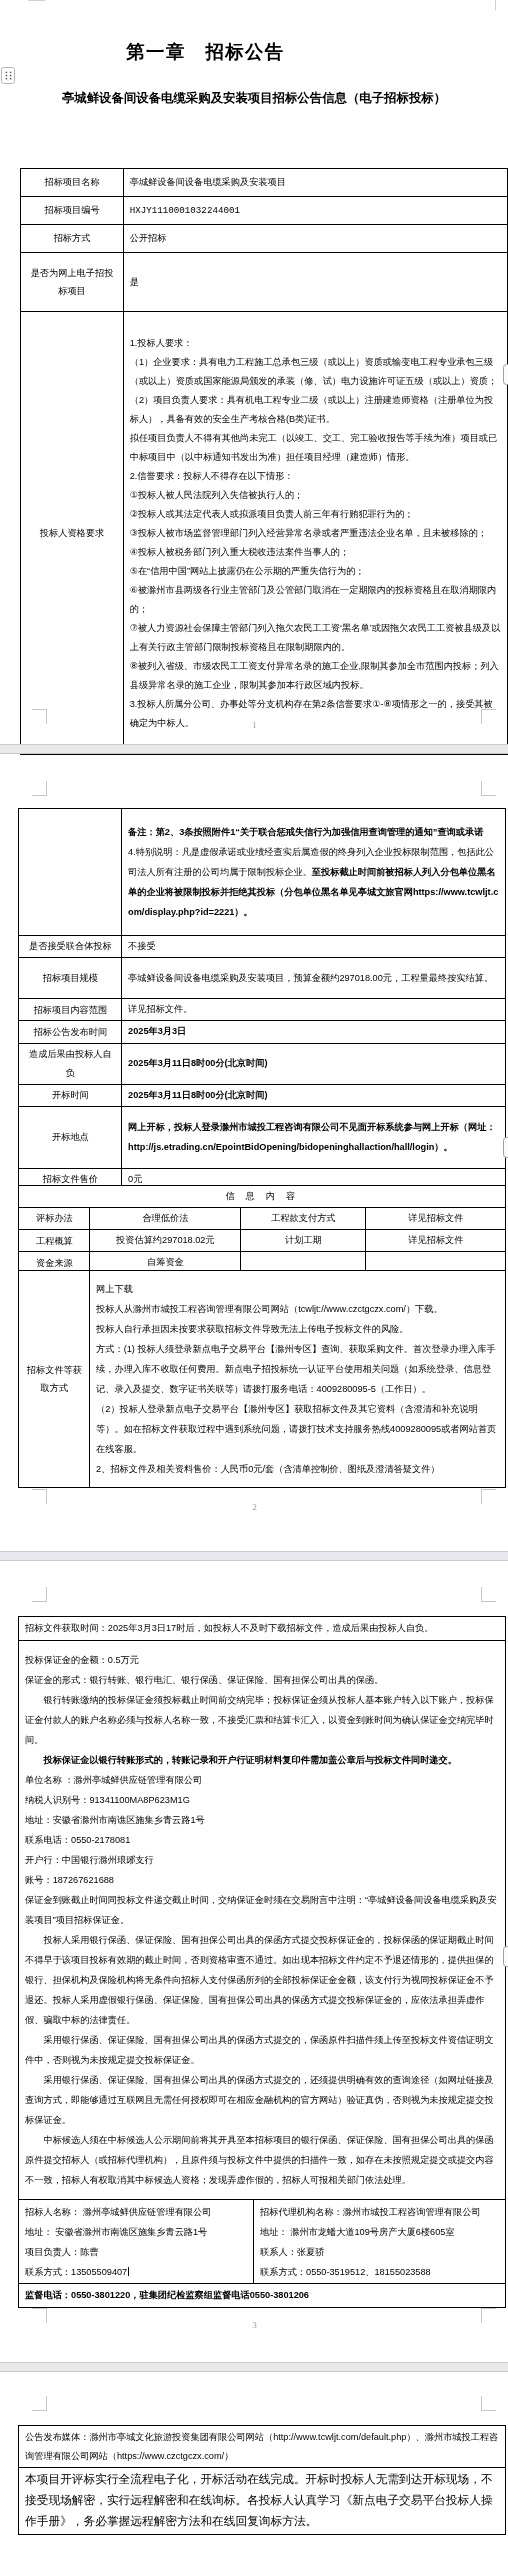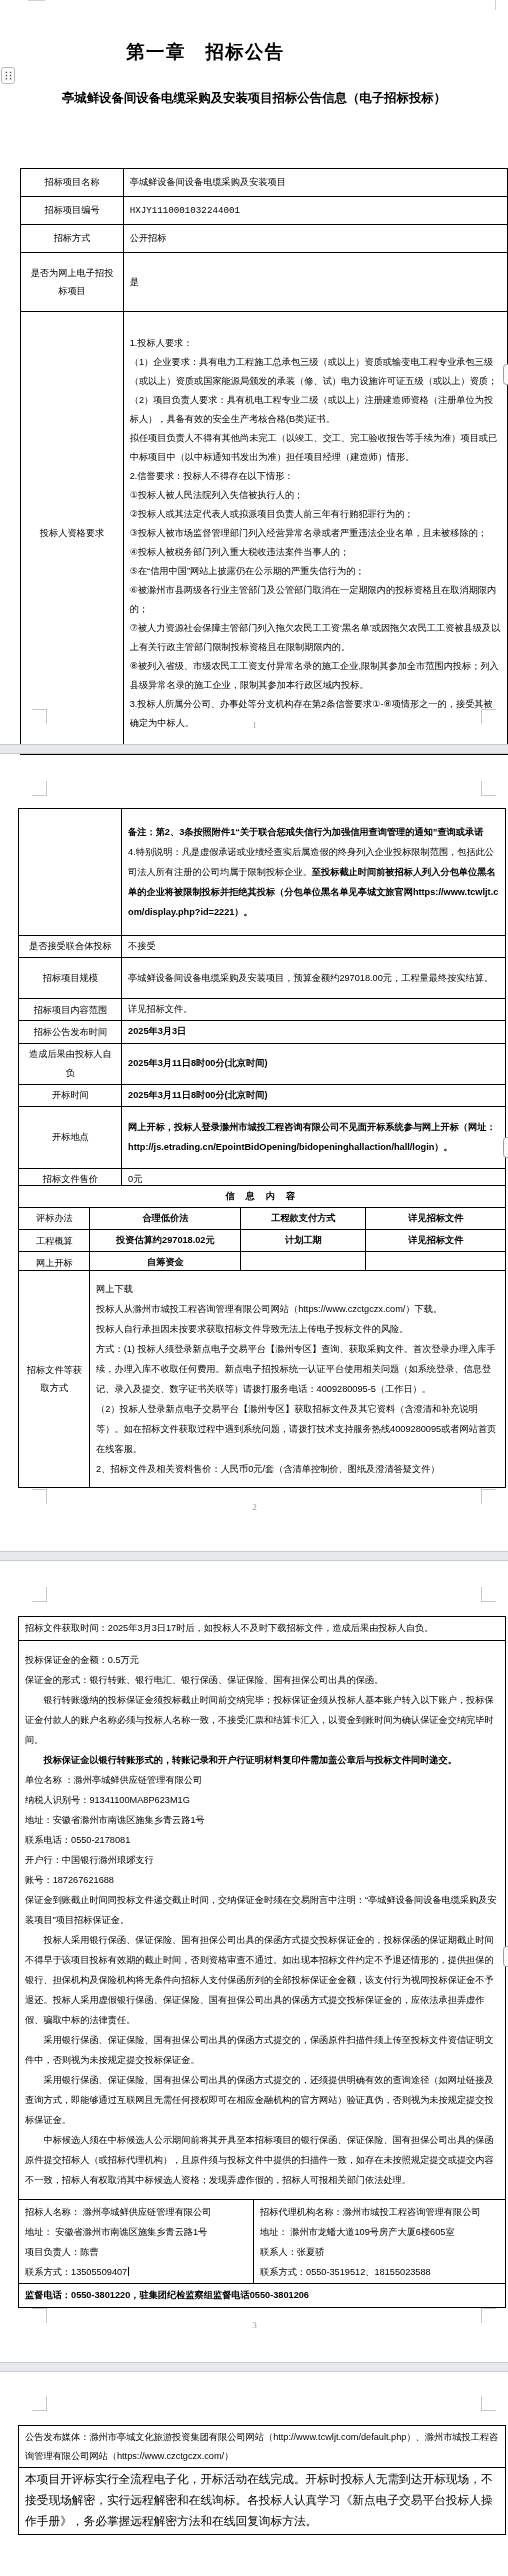--- a/index.html
+++ b/index.html
@@ -7,21 +7,21 @@
         font-family:"Liberation Sans","DejaVu Sans",sans-serif;color:#000;}
   .band{position:absolute;left:0;width:509px;height:10px;background:#e8e9ec;
         border-top:0.7px solid #c7c9cd;border-bottom:0.7px solid #c7c9cd;box-sizing:border-box;}
   .pagetitle{position:absolute;left:0;width:411px;text-align:center;font-size:18.4px;font-weight:bold;letter-spacing:1.4px;margin-top:32px;}
   .subtitle{position:absolute;left:56px;width:396px;text-align:center;font-size:12.4px;font-weight:bold;line-height:24px;}
   table.doc{position:absolute;border-collapse:collapse;table-layout:fixed;background:#fff;}
   table.doc td{border:0.7px solid #000;box-sizing:border-box;overflow:hidden;
                font-size:9.2px;padding:1.4px 5.7px;vertical-align:middle;word-break:break-all;}
   td.lbl{text-align:center;padding:1.4px 2.8px;line-height:18.4px;}
   td.top{vertical-align:top;}
-  td.ctr{text-align:center;font-weight:bold;}
+  td.ctr{text-align:center;}
   .paras p{margin:0;line-height:19px;}
   .lh28 p{line-height:20px;}
   p.ind{text-indent:2em;}
   .b{font-weight:bold;}
   .mono{font-family:"Liberation Mono","DejaVu Sans Mono",monospace;font-size:8.8px;}
   .pnum{position:absolute;left:0;width:509px;text-align:center;font-size:9.2px;color:#96a0ae;
         font-family:"Liberation Serif","DejaVu Serif",serif;}
   .mark{position:absolute;width:14px;height:14px;border:0 solid #c4c6ca;}
   .mk-bl{border-top-width:0.7px;border-right-width:0.7px;}
   .mk-br{border-top-width:0.7px;border-left-width:0.7px;}
@@ -178,39 +178,39 @@
       <td class="ctr">工程款支付方式</td>
       <td class="ctr">详见招标文件</td>
     </tr>
     <tr style="height:21px">
       <td class="lbl">工程概算</td>
       <td class="ctr">投资估算约297018.02元</td>
       <td class="ctr">计划工期</td>
       <td class="ctr">详见招标文件</td>
     </tr>
     <tr style="height:21px">
-      <td class="lbl">网上开标</td>
+      <td class="lbl">资金来源</td>
       <td class="ctr">自筹资金</td>
       <td></td>
       <td></td>
     </tr>
   </tbody>
     </table>
 
   <table class="doc" style="left:18.4px;top:1270px;width:487px;">
     <colgroup>
         <col style="width:71px">
         <col style="width:416px">
       </colgroup>
     <tbody>
         <tr style="height:217px">
       <td class="lbl">招标文件等获取方式</td>
       <td class="top paras lh28">
         <p>网上下载</p>
-        <p>投标人从滁州市城投工程咨询管理有限公司网站（https://www.czctgczx.com/）下载。</p>
+        <p>投标人从滁州市城投工程咨询管理有限公司网站（tcwljt://www.czctgczx.com/）下载。</p>
         <p>投标人自行承担因未按要求获取招标文件导致无法上传电子投标文件的风险。</p>
         <p>方式：(1) 投标人须登录新点电子交易平台【滁州专区】查询、获取采购文件。首次登录办理入库手续，办理入库不收取任何费用。新点电子招投标统一认证平台使用相关问题（如系统登录、信息登记、录入及提交、数字证书关联等）请拨打服务电话：4009280095-5（工作日）。</p>
         <p>（2）投标人登录新点电子交易平台【滁州专区】获取招标文件及其它资料（含澄清和补充说明等）。如在招标文件获取过程中遇到系统问题，请拨打技术支持服务热线4009280095或者网站首页在线客服。</p>
         <p>2、招标文件及相关资料售价：人民币0元/套（含清单控制价、图纸及澄清答疑文件）</p>
       </td>
     </tr>
   </tbody>
     </table>
 
   <div class="mark mk-bl" style="left:32px;top:1489px;"></div>

